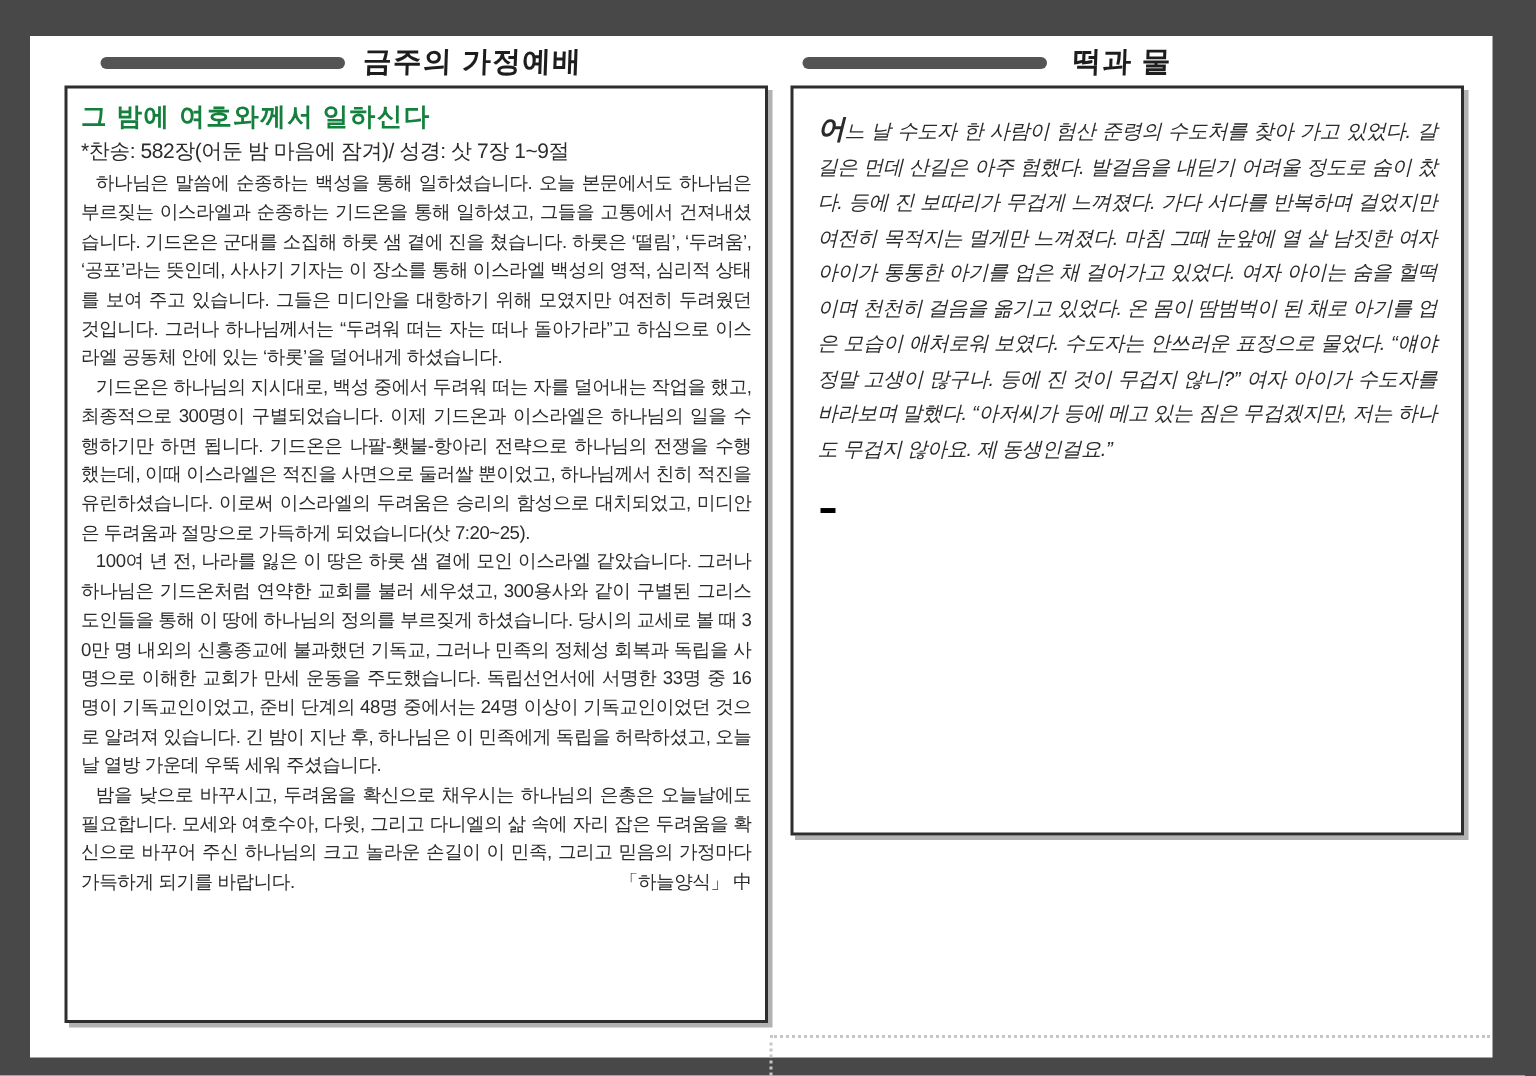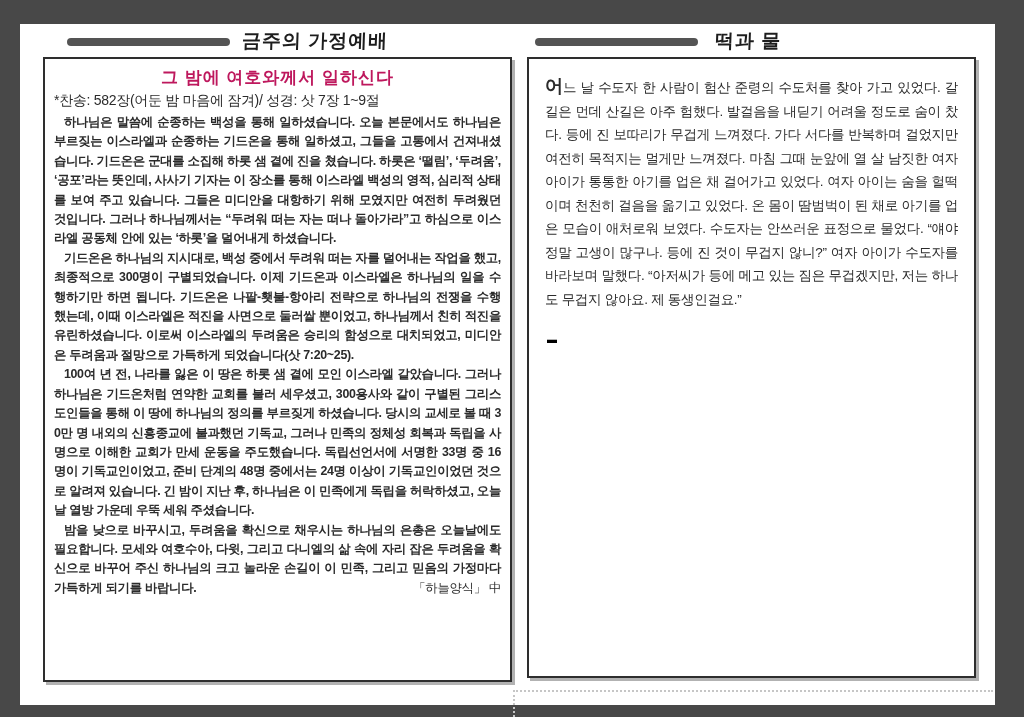--- a/index.html
+++ b/index.html
@@ -30,30 +30,30 @@
   .bar-right  { left:515px; top:14px; }
   .title-right{ left:695px; top:4px;  }
   
   .article-box {
     position:absolute; background:#ffffff;
     border:2px solid #2e2e2e;
     box-shadow:3px 3px 0 rgba(115,115,115,0.55);
     overflow:hidden;
   }
   .box-left  { left:23px;  top:33px; width:469px; height:625px; padding:5px 9px 4px 9px; }
-  .box-right { left:507px; top:33px; width:449px; height:621px; padding:16px 16px 10px 16px; }
+  .box-right { left:507px; top:33px; width:449px; height:500px; padding:16px 16px 10px 16px;font-style:italic; }
   
   .art-title {
-    text-align:center; font-weight:bold; font-size:17px; color:#be185d;
+    font-weight:bold; font-size:17px; color:#15803d;
     letter-spacing:1px; margin-top:2px; margin-bottom:3px;
   }
   .art-subtitle { font-size:14px; margin-bottom:3px; letter-spacing:-0.3px; }
   .body-left p {
     font-size:12.4px; line-height:19.4px; text-align:justify;
-    letter-spacing:-0.3px; word-break:break-all;font-weight:bold;
+    letter-spacing:-0.3px; word-break:break-all;
   }
   .indent { text-indent:0.8em; }
   .source-line {
     font-size:12.4px; text-align:right; margin-top:-19.4px; line-height:19.4px;
     letter-spacing:-0.3px;
   }
   
   .body-right p {
     font-size:13.5px; line-height:23.5px; text-align:justify;
     letter-spacing:-0.3px; word-break:break-all;

